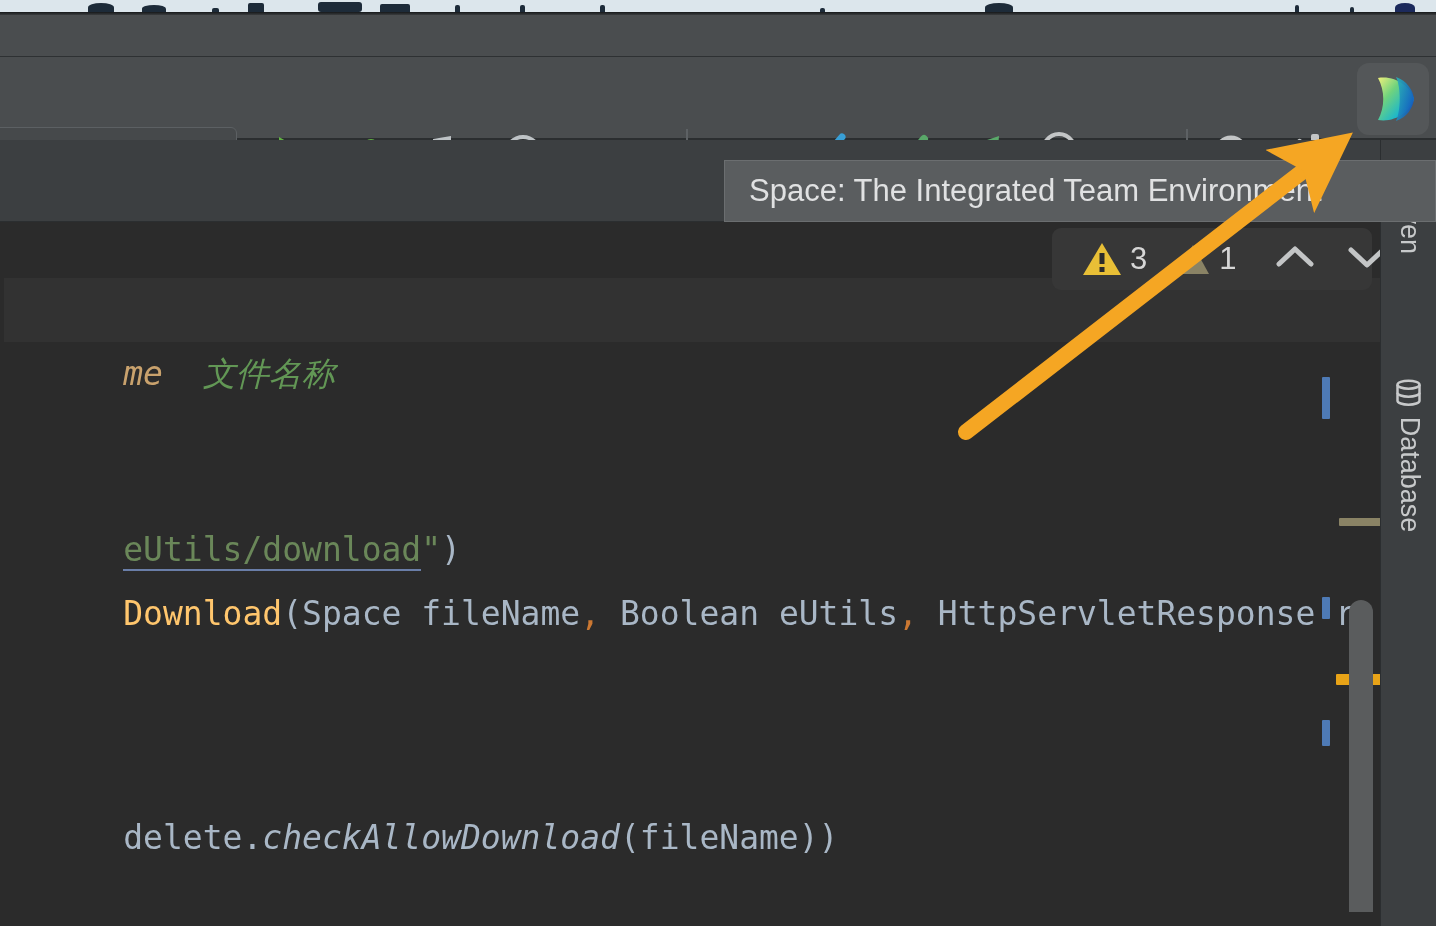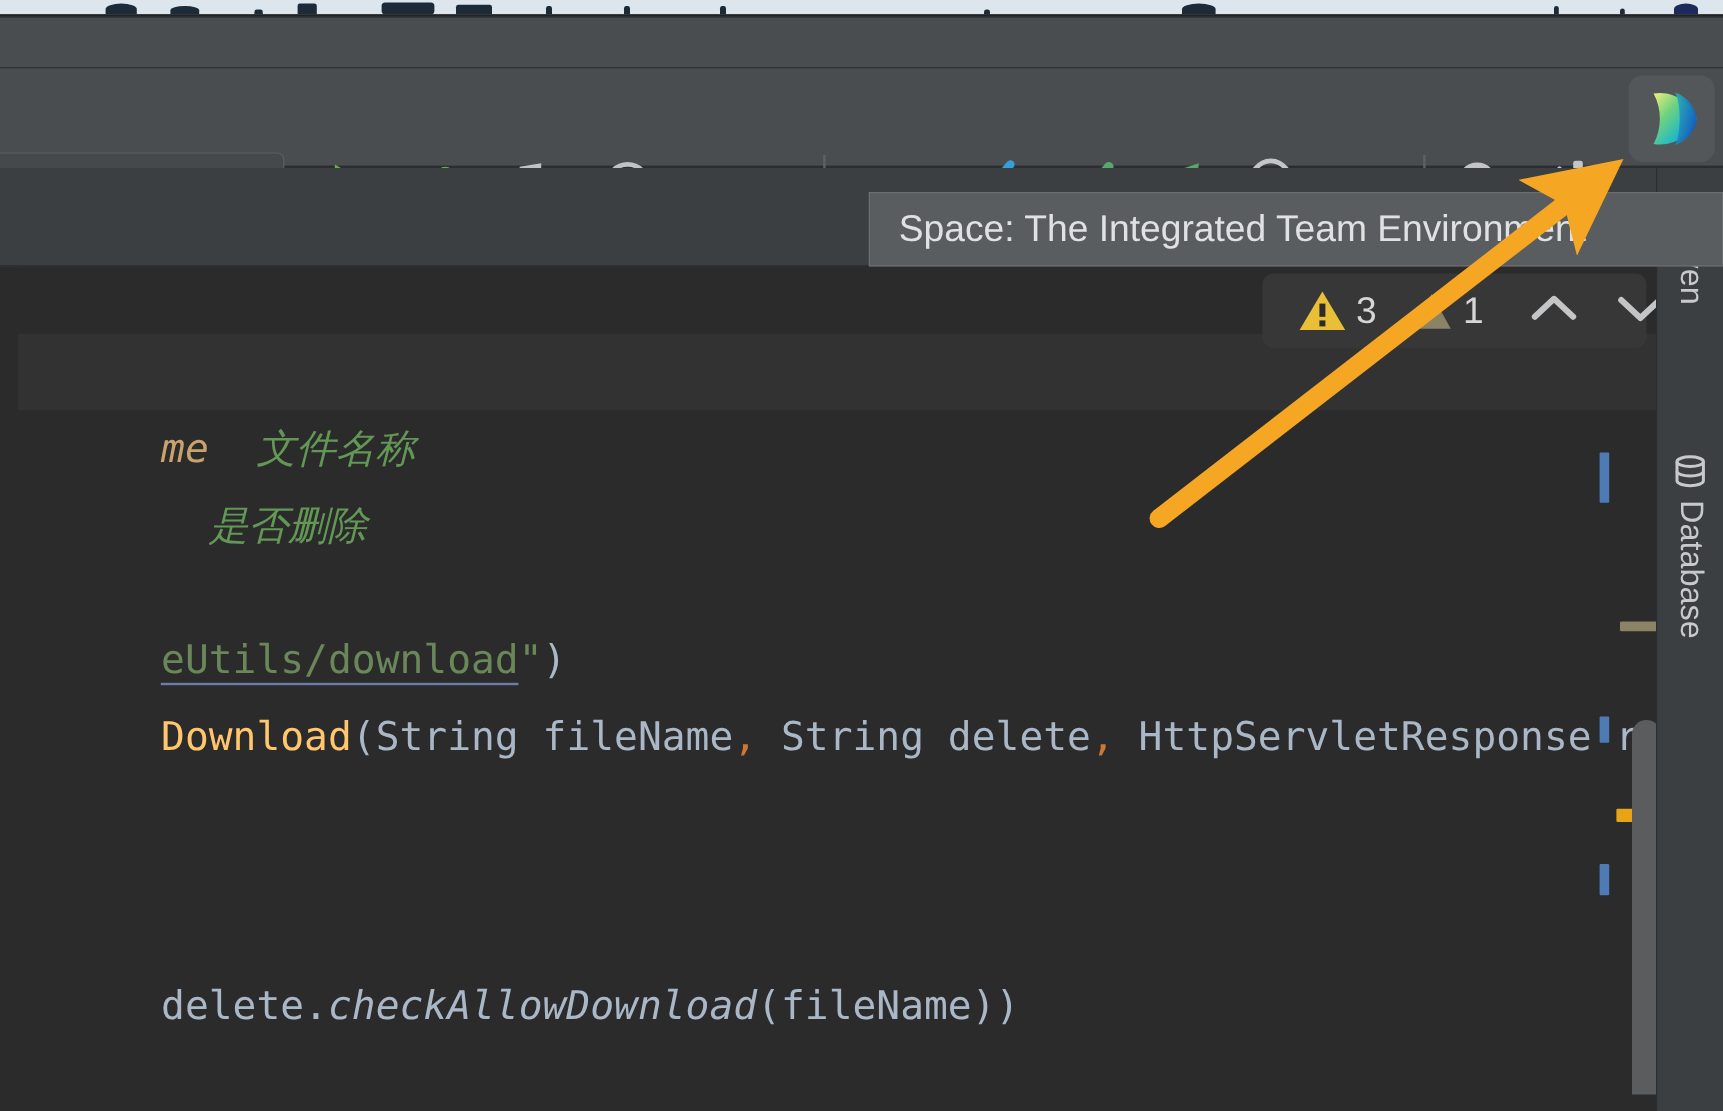--- a/index.html
+++ b/index.html
@@ -79,21 +79,21 @@
 
   
   .navbar {
     position: absolute; left: 0; top: 140px; width: 1436px; height: 82px;
     background: #3c3f41;
     border-bottom: 1px solid #2b2e30;
   }
 
   
   .editor {
-    position: absolute; left: 15px; top: 222px; width: 1380px; height: 690px;
+    position: absolute; left: 4px; top: 222px; width: 1380px; height: 690px;
     background: #2b2b2b; overflow: hidden;
   }
   .caret-line {
     position: absolute; left: 0; top: 56px; width: 1380px; height: 64px;
     background: #323232;
   }
   .code-line {
     position: absolute; left: 0;
     white-space: pre; font-family: "DejaVu Sans Mono", monospace;
     font-size: 33px; line-height: 64px; color: #a9b7c6;
@@ -310,30 +310,27 @@
 
   <div class="navbar"></div>
 
   <div class="editor">
     <div class="caret-line"></div>
 
     <div class="code-line" style="top:56px;">
       <span class="c-param">me</span><span class="c-punct">  </span><span class="c-comment">文件名称</span>
     </div>
 
-    <div class="code-line" style="top:120px;">
-      <span class="c-punct">  </span><span class="c-comment">是否删除</span>
-    </div>
 
     <div class="code-line" style="top:232px;">
       <span class="c-string-link">eUtils/download</span><span class="c-string">"</span><span class="c-punct">)</span>
     </div>
 
     <div class="code-line" style="top:296px;">
-      <span class="c-method">Download</span><span class="c-punct">(</span><span class="c-type">String fileName</span><span class="c-comma">,</span><span class="c-type"> String delete</span><span class="c-comma">,</span><span class="c-type"> HttpServletResponse r</span>
+      <span class="c-method">Download</span><span class="c-punct">(</span><span class="c-type">Space fileName</span><span class="c-comma">,</span><span class="c-type"> Boolean eUtils</span><span class="c-comma">,</span><span class="c-type"> HttpServletResponse r</span>
     </div>
 
     <div class="code-line" style="top:520px;">
       <span class="c-type">delete.</span><span class="c-type c-italic">checkAllowDownload</span><span class="c-punct">(fileName))</span>
     </div>
 
     <div class="code-line" style="top:640px;">
       
     </div>
 

